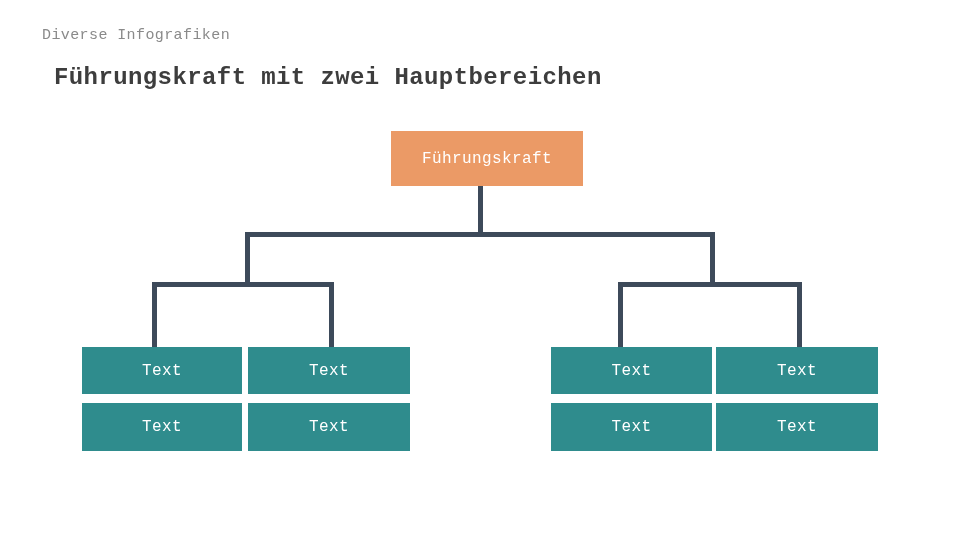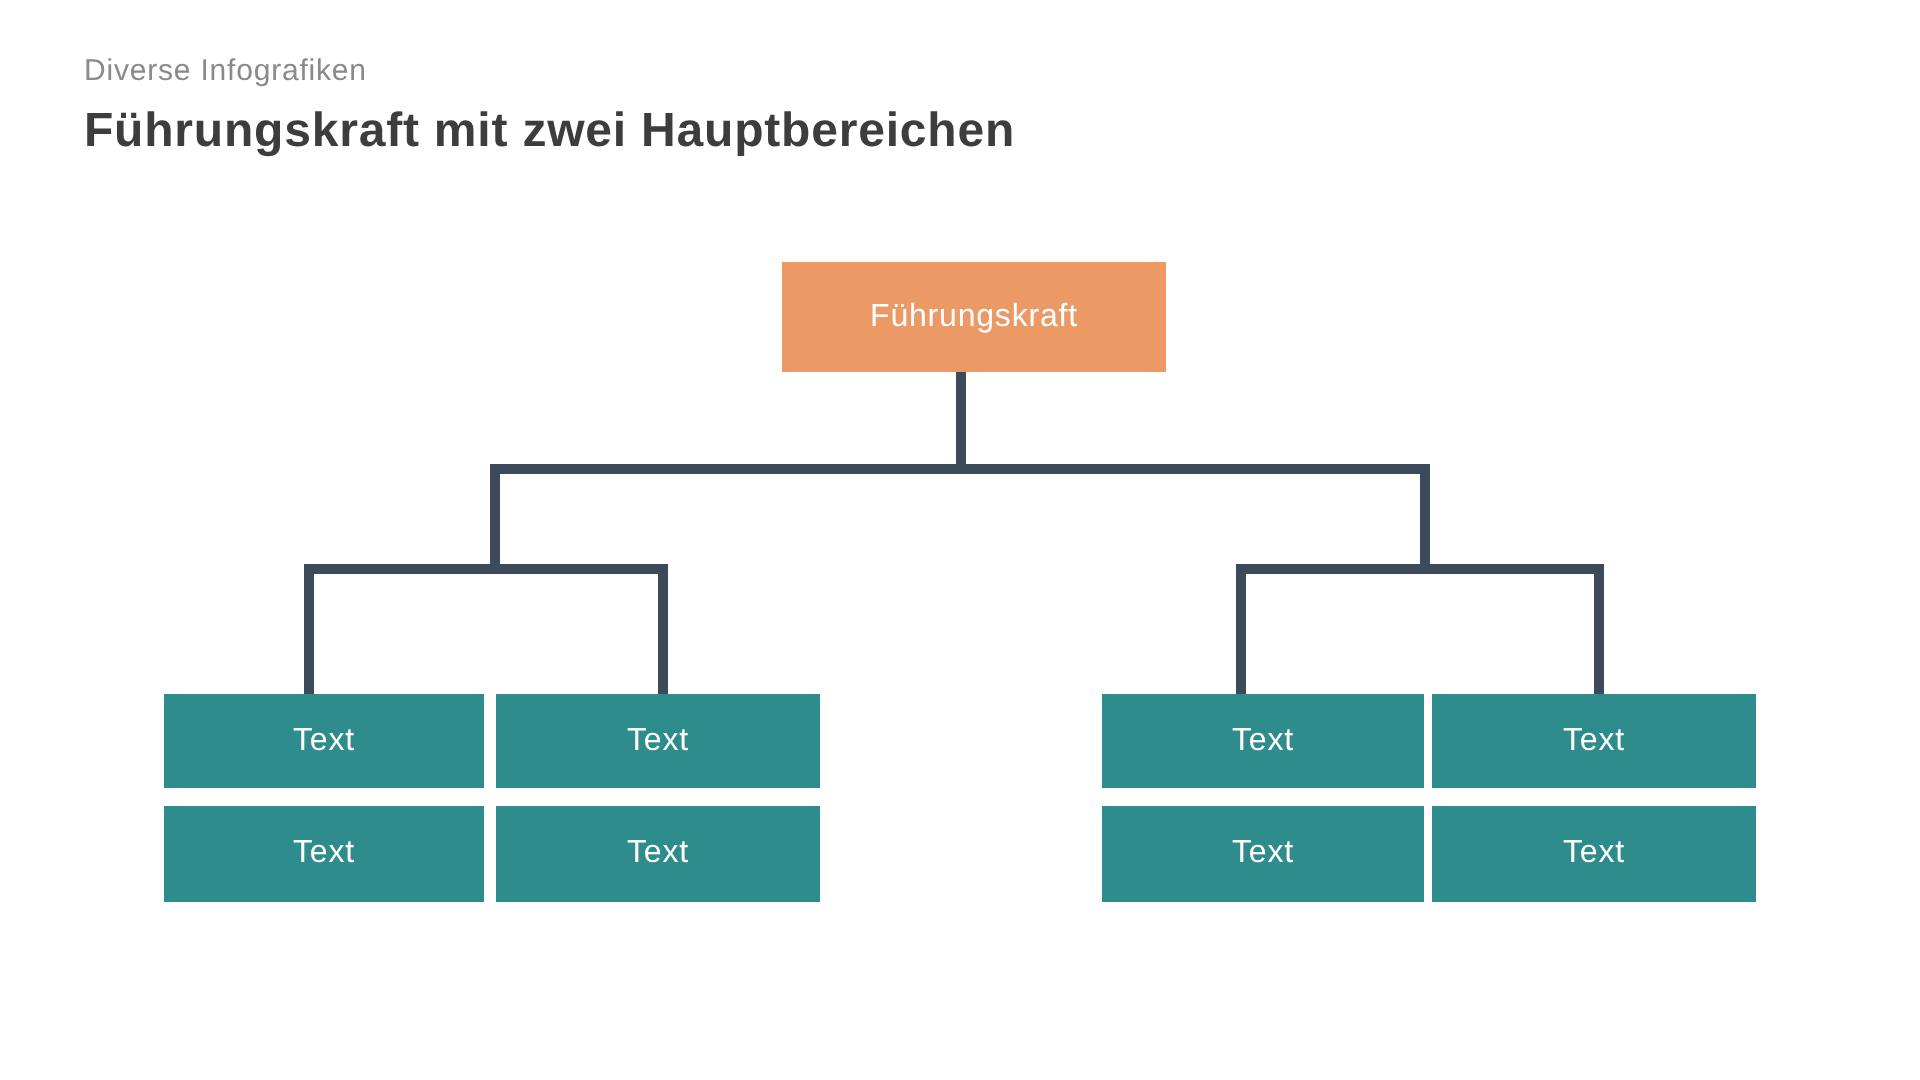--- a/index.html
+++ b/index.html
@@ -2,35 +2,35 @@
 <html style="--root-fill: #EB9A66; --node-fill: #2F8C8D; --connector: #3D4A5A; --title-text: #3D3D3D; --eyebrow-text: #8A8A8A;"><head>
 <meta charset="utf-8">
 <style>
   html, body { margin: 0; padding: 0; background: #ffffff; }
   .slide {
     position: relative;
     width: 960px;
     height: 540px;
     background: #ffffff;
     overflow: hidden;
-    font-family: Liberation Sans, sans-serif;
+    font-family: Liberation Mono, monospace;
   }
   .eyebrow {
     position: absolute;
     left: 42px;
     top: 27px;
     font-size: 15px;
     letter-spacing: 0.4px;
     color: var(--eyebrow-text, #8a8a8a);
   }
   .title {
     position: absolute;
     left: 42px;
     top: 52px;
-    margin: 0;
+    margin: 12px;
     font-size: 24px;
     font-weight: bold;
     letter-spacing: 0.4px;
     color: var(--title-text, #3d3d3d);
   }
   .node {
     position: absolute;
     display: flex;
     align-items: center;
     justify-content: center;

